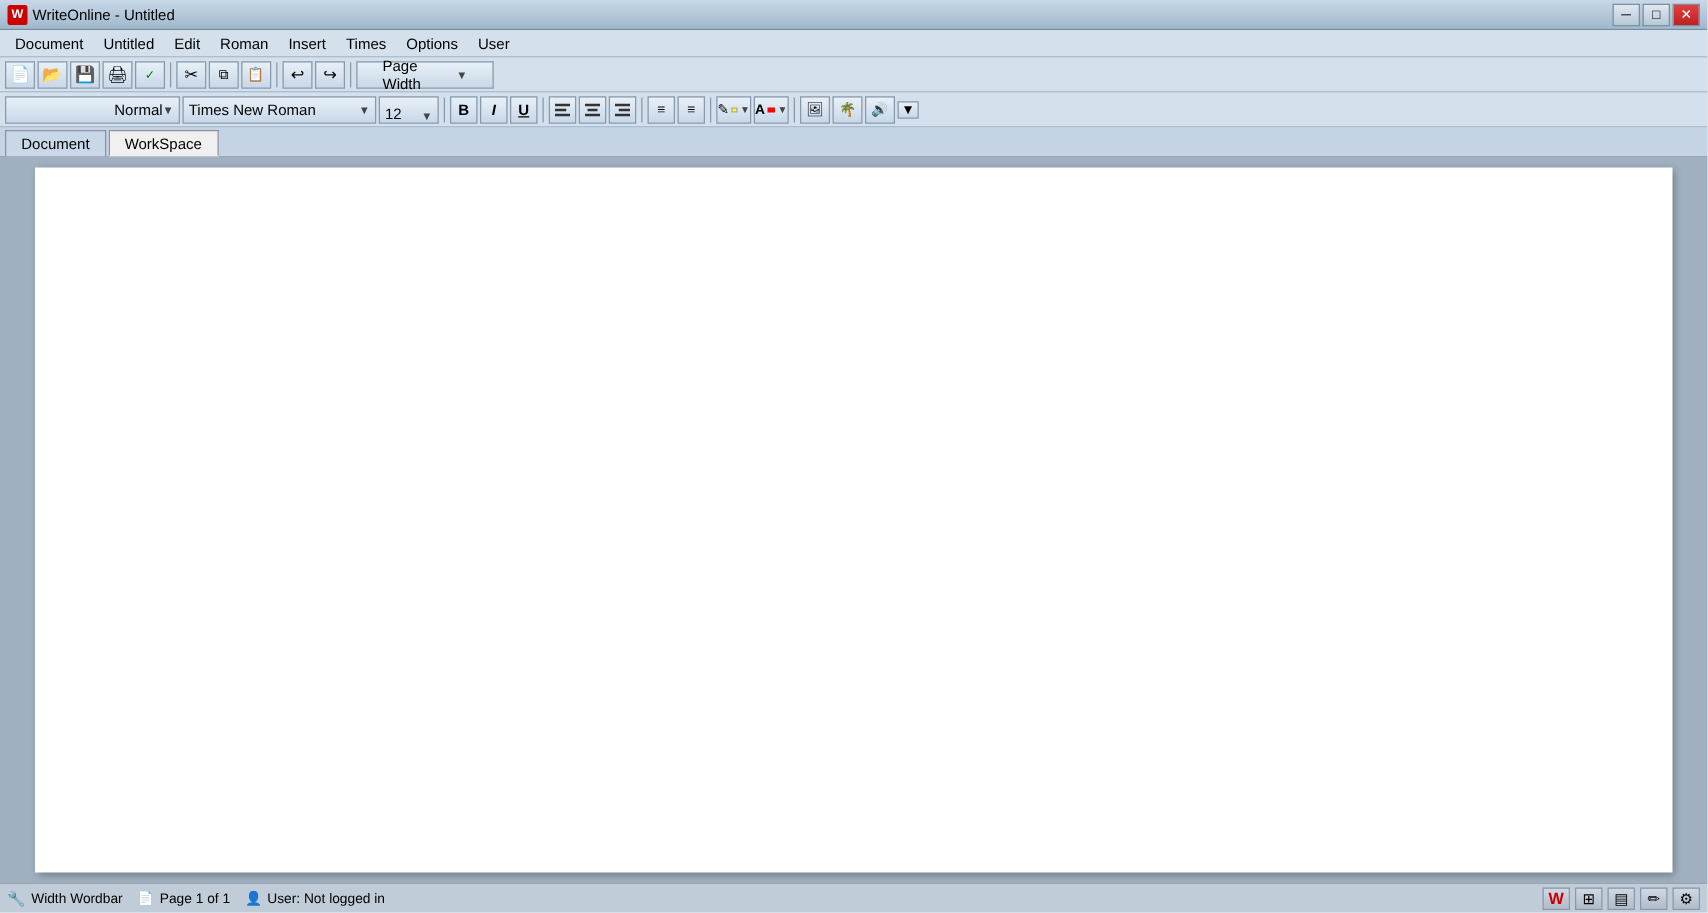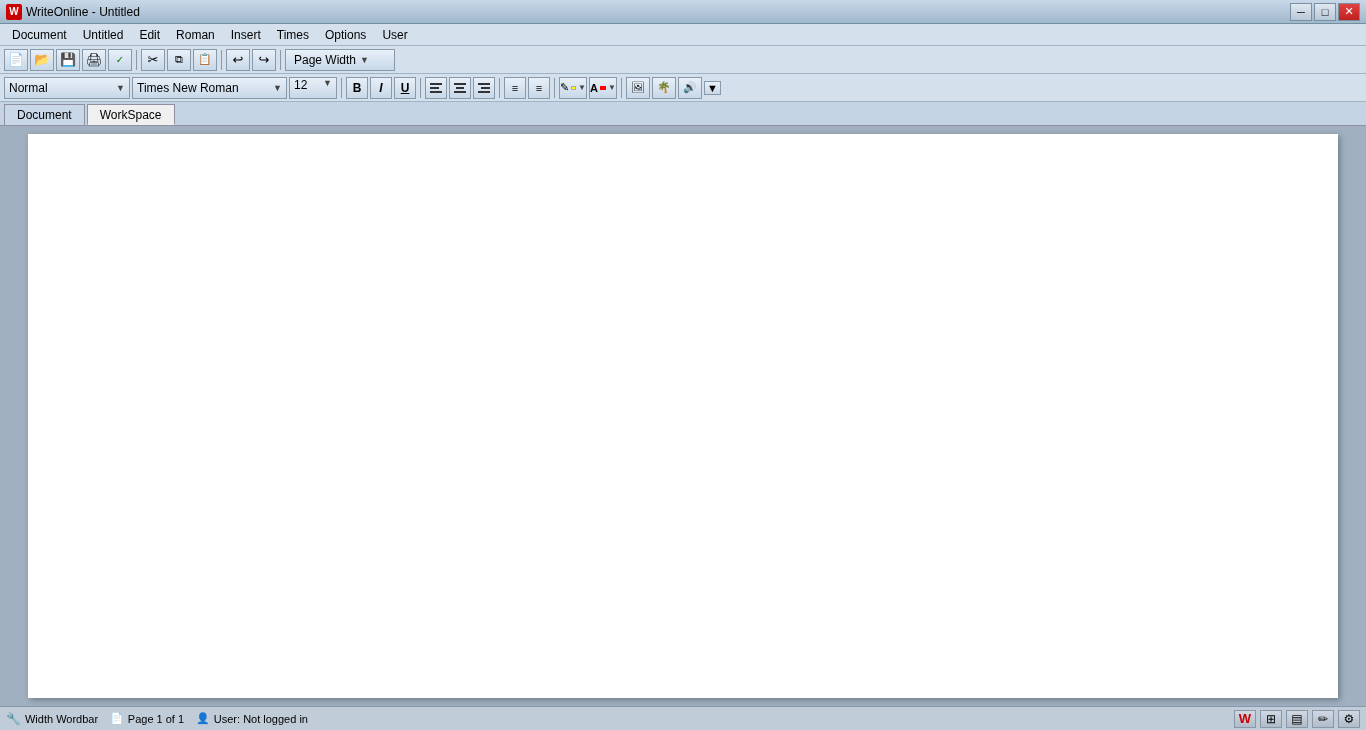--- a/index.html
+++ b/index.html
@@ -48,40 +48,40 @@
       background: linear-gradient(to bottom, #e8f0f8, #c8d8e8);
       border: 1px solid #8899aa;
       display: flex; align-items: center; justify-content: center;
       font-size: 13px; cursor: pointer;
     }
     .tb-sep { width: 1px; height: 20px; background: #8899aa; margin: 0 2px; }
     .tb-dropdown {
       height: 22px;
       background: linear-gradient(to bottom, #e8f0f8, #c8d8e8);
       border: 1px solid #8899aa;
-      padding: 0 8px;
+      padding: 0 20px;
       display: flex; align-items: center; gap: 4px;
       cursor: pointer; font-size: 12px;
     }
     #zoom-dropdown { width: 110px; }
     .dropdown-arrow { font-size: 9px; color: #444; }
 
     
     #toolbar2 {
       background: #d4e0ec;
       height: 28px;
       display: flex;
       align-items: center;
       padding: 0 4px;
       gap: 2px;
       border-bottom: 1px solid #a0b4c4;
     }
-    .style-dropdown { width: 126px; height: 22px; font-size: 12px; background: linear-gradient(to bottom, #e8f0f8, #c8d8e8); border: 1px solid #8899aa; padding: 0 4px; display: flex; align-items: center; justify-content: space-between; cursor: pointer; }
+    .style-dropdown { width: 140px; height: 22px; font-size: 12px; background: linear-gradient(to bottom, #e8f0f8, #c8d8e8); border: 1px solid #8899aa; padding: 0 4px; display: flex; align-items: center; justify-content: flex-end; cursor: pointer; }
     .font-dropdown { width: 155px; height: 22px; font-size: 12px; background: linear-gradient(to bottom, #e8f0f8, #c8d8e8); border: 1px solid #8899aa; padding: 0 4px; display: flex; align-items: center; justify-content: space-between; cursor: pointer; }
-    .size-dropdown { width: 48px; height: 22px; font-size: 12px; background: linear-gradient(to bottom, #e8f0f8, #c8d8e8); border: 1px solid #8899aa; padding: 0 4px; display: flex; align-items: flex-start; justify-content: space-between; cursor: pointer; }
+    .size-dropdown { width: 48px; height: 22px; font-size: 12px; background: linear-gradient(to bottom, #e8f0f8, #c8d8e8); border: 1px solid #8899aa; padding: 0 4px; display: flex; align-items: flex-end; justify-content: space-between; cursor: pointer; }
     .fmt-btn { width: 22px; height: 22px; background: linear-gradient(to bottom, #e8f0f8, #c8d8e8); border: 1px solid #8899aa; display: flex; align-items: center; justify-content: center; font-size: 12px; font-weight: bold; cursor: pointer; }
     .align-btn { width: 22px; height: 22px; background: linear-gradient(to bottom, #e8f0f8, #c8d8e8); border: 1px solid #8899aa; display: flex; align-items: center; justify-content: center; cursor: pointer; }
     .color-btn { width: 28px; height: 22px; background: linear-gradient(to bottom, #e8f0f8, #c8d8e8); border: 1px solid #8899aa; display: flex; align-items: center; justify-content: center; cursor: pointer; gap: 2px; }
 
     
     #tab-bar {
       background: #c4d4e4;
       height: 24px;
       display: flex;
       align-items: flex-end;

